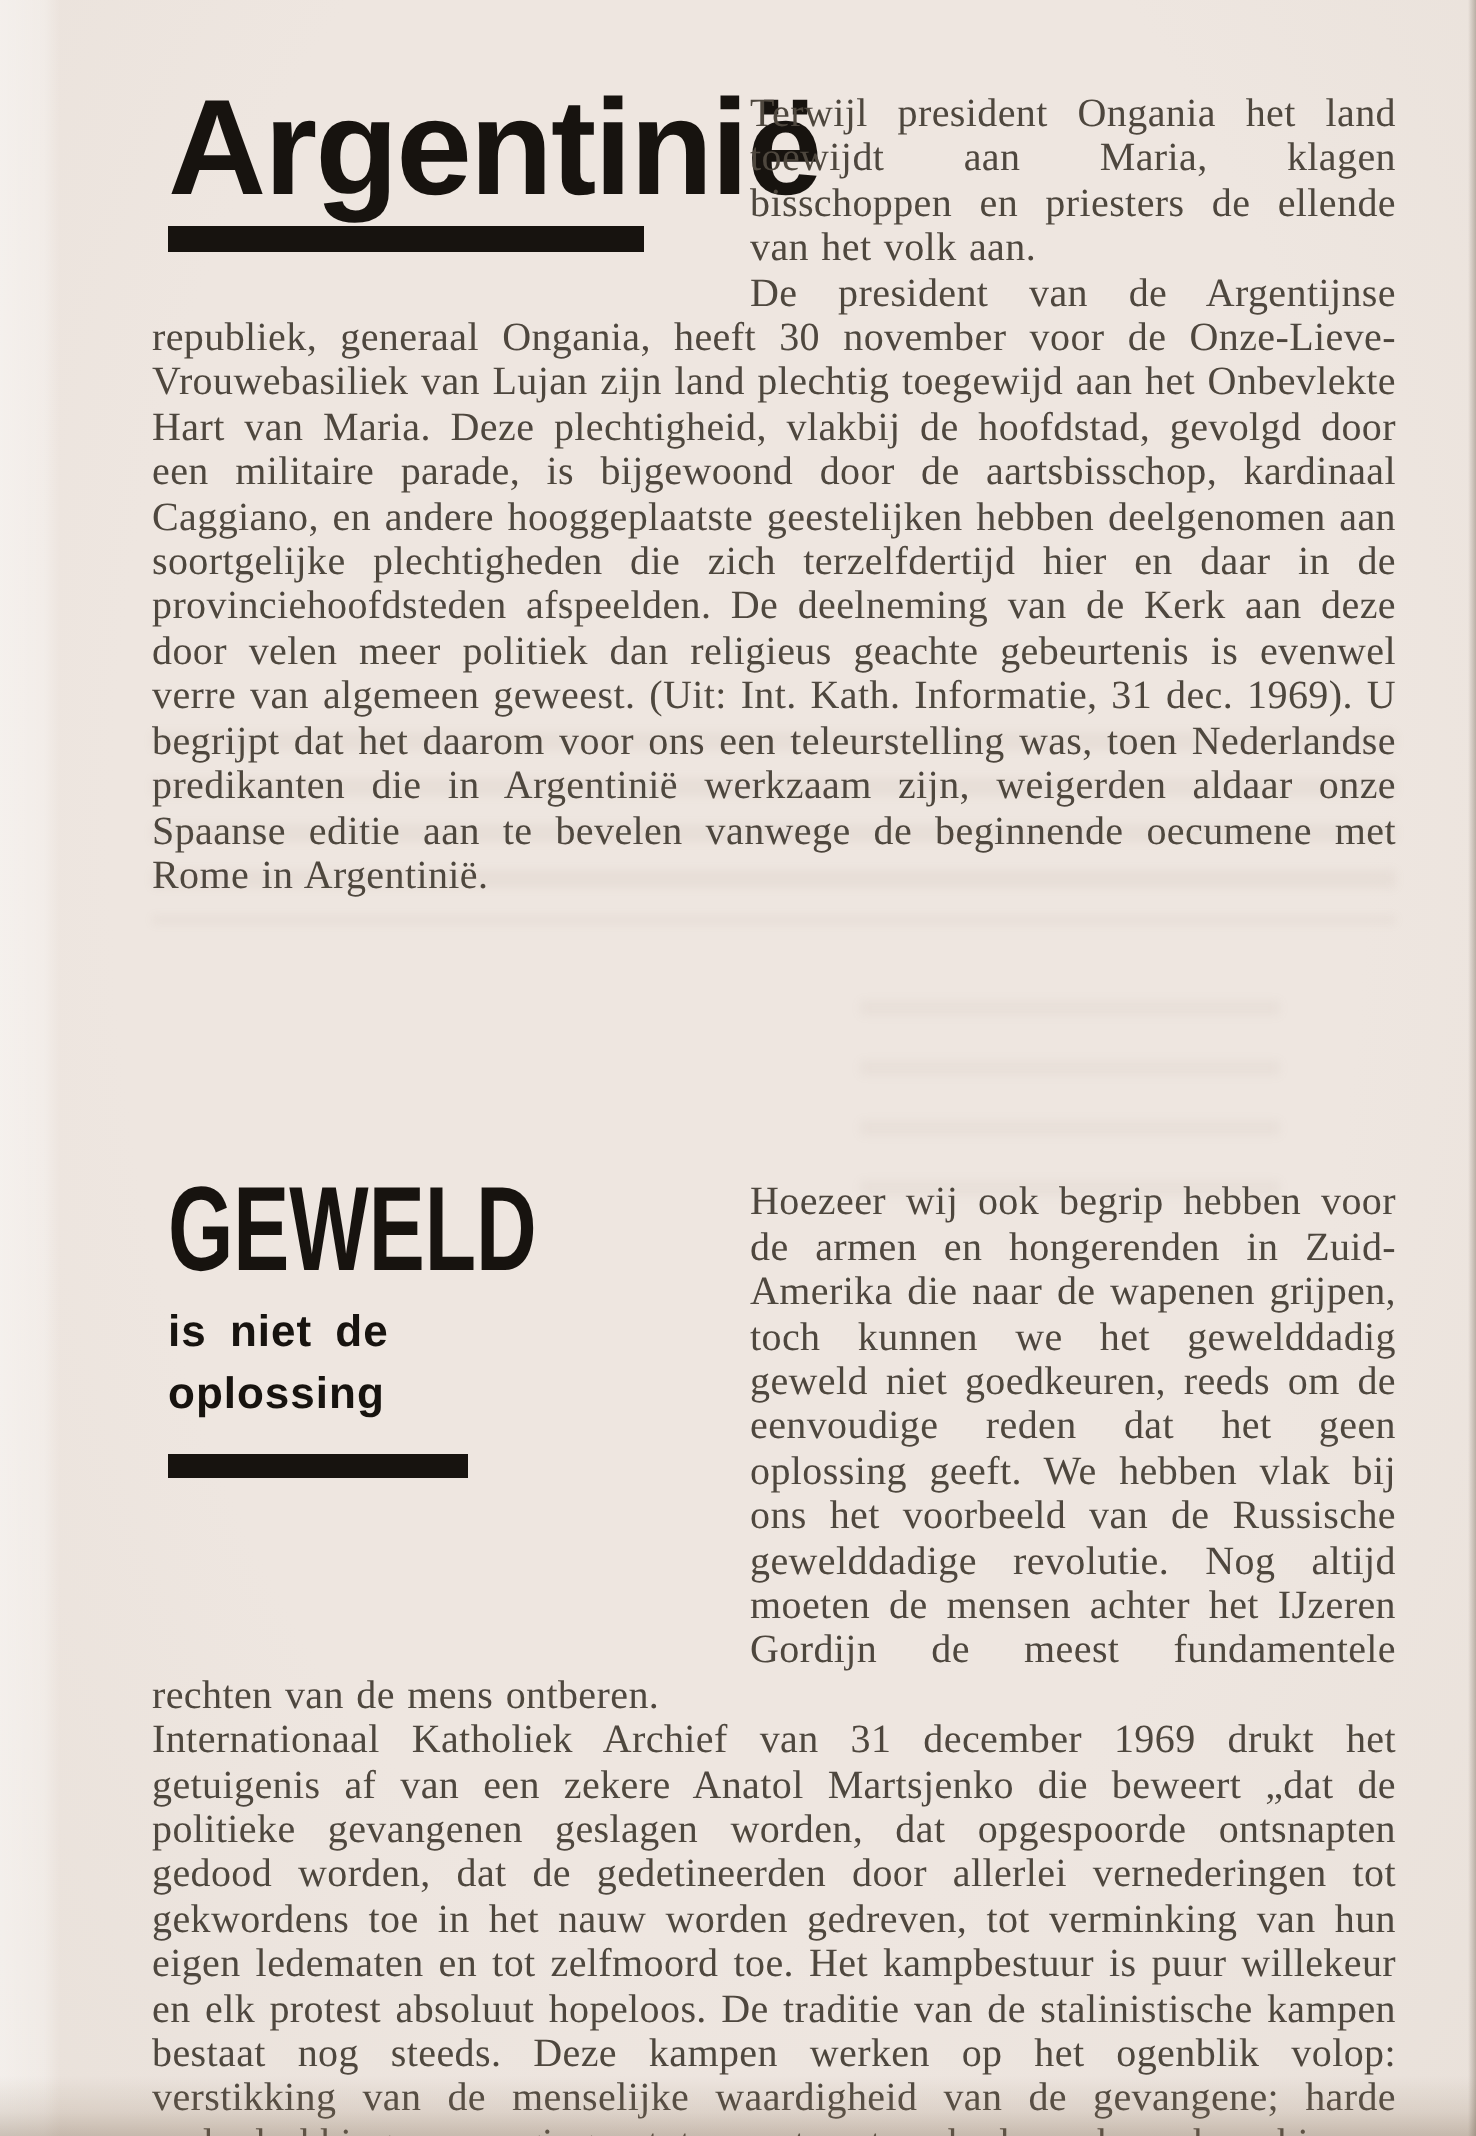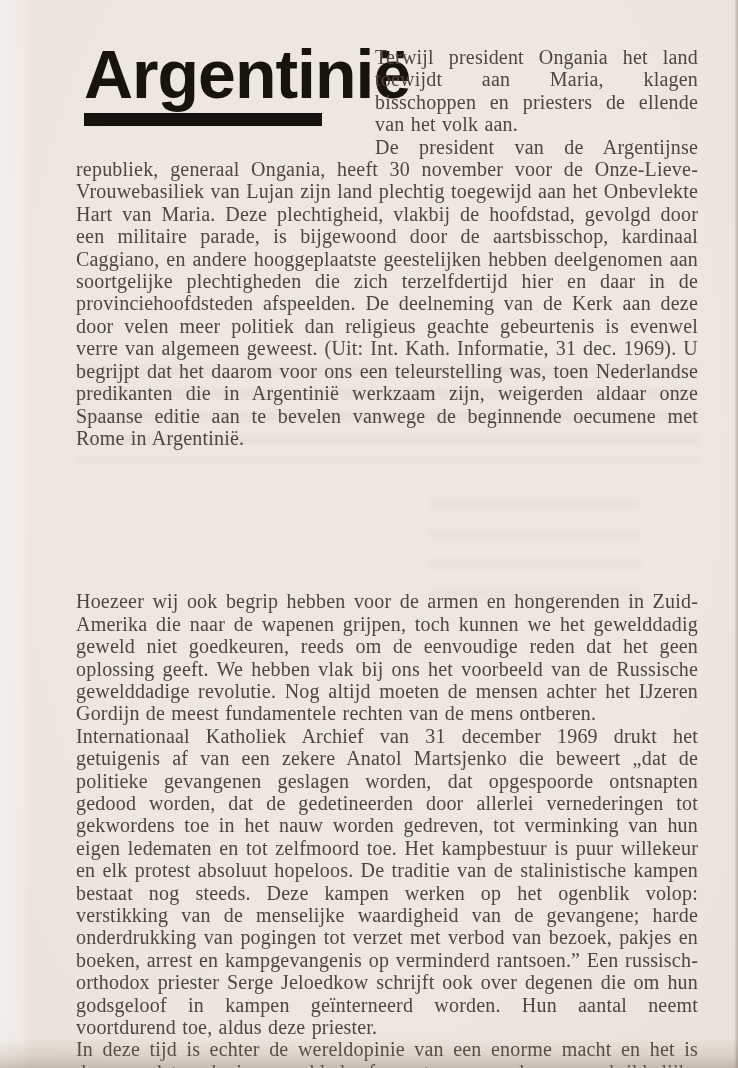--- a/index.html
+++ b/index.html
@@ -109,20 +109,28 @@
       <div class="inner">
         <h1 class="h-argentinie">Argentinië</h1>
         <div class="bar bar1"></div>
       </div>
     </div>
     <p>Terwijl president Ongania het land toewijdt aan Maria, klagen bisschoppen en priesters de ellende van het volk aan.</p>
     <p>De president van de Argentijnse republiek, generaal Ongania, heeft 30 november voor de Onze-Lieve-Vrouwebasiliek van Lujan zijn land plechtig toegewijd aan het Onbevlekte Hart van Maria. Deze plechtigheid, vlakbij de hoofdstad, gevolgd door een militaire parade, is bijgewoond door de aartsbisschop, kardinaal Caggiano, en andere hooggeplaatste geestelijken hebben deelgenomen aan soortgelijke plechtigheden die zich terzelfdertijd hier en daar in de provinciehoofdsteden afspeelden. De deelneming van de Kerk aan deze door velen meer politiek dan religieus geachte gebeurtenis is evenwel verre van algemeen geweest. (Uit: Int. Kath. Informatie, 31 dec. 1969). U begrijpt dat het daarom voor ons een teleurstelling was, toen Nederlandse predikanten die in Argentinië werkzaam zijn, weigerden aldaar onze Spaanse editie aan te bevelen vanwege de beginnende oecumene met Rome in Argentinië.</p>
   </section>
 
   <section class="article2">
+    <div class="headfloat">
+      <div class="inner">
+        <h1 class="h-geweld">GEWELD</h1>
+        <div class="subhead first">is niet de</div>
+        <div class="subhead">oplossing</div>
+        <div class="bar bar2"></div>
+      </div>
+    </div>
     <p>Hoezeer wij ook begrip hebben voor de armen en hongerenden in Zuid-Amerika die naar de wapenen grijpen, toch kunnen we het gewelddadig geweld niet goedkeuren, reeds om de eenvoudige reden dat het geen oplossing geeft. We hebben vlak bij ons het voorbeeld van de Russische gewelddadige revolutie. Nog altijd moeten de mensen achter het IJzeren Gordijn de meest fundamentele rechten van de mens ontberen.</p>
     <p>Internationaal Katholiek Archief van 31 december 1969 drukt het getuigenis af van een zekere Anatol Martsjenko die beweert „dat de politieke gevangenen geslagen worden, dat opgespoorde ontsnapten gedood worden, dat de gedetineerden door allerlei vernederingen tot gekwordens toe in het nauw worden gedreven, tot verminking van hun eigen ledematen en tot zelfmoord toe. Het kampbestuur is puur willekeur en elk protest absoluut hopeloos. De traditie van de stalinistische kampen bestaat nog steeds. Deze kampen werken op het ogenblik volop: verstikking van de menselijke waardigheid van de gevangene; harde onderdrukking van pogingen tot verzet met verbod van bezoek, pakjes en boeken, arrest en kampgevangenis op verminderd rantsoen.” Een russisch-orthodox priester Serge Jeloedkow schrijft ook over degenen die om hun godsgeloof in kampen geïnterneerd worden. Hun aantal neemt voortdurend toe, aldus deze priester.</p>
     <p>In deze tijd is echter de wereldopinie van een enorme macht en het is daarom dat ook in ons blad af en toe eens deze verschrikkelijke toestanden uit de onderontwikkelde landen beschreven worden. Zo menen ook wij een klein steentje te kunnen bijdragen aan deze vorming van de wereldopinie die deze uitbuiterij van de armen en de weerlozen veroordeelt.</p>
   </section>
 
 </div>
 
 <div class="edge-bottom"></div>
 <div class="edge-right"></div>
 

